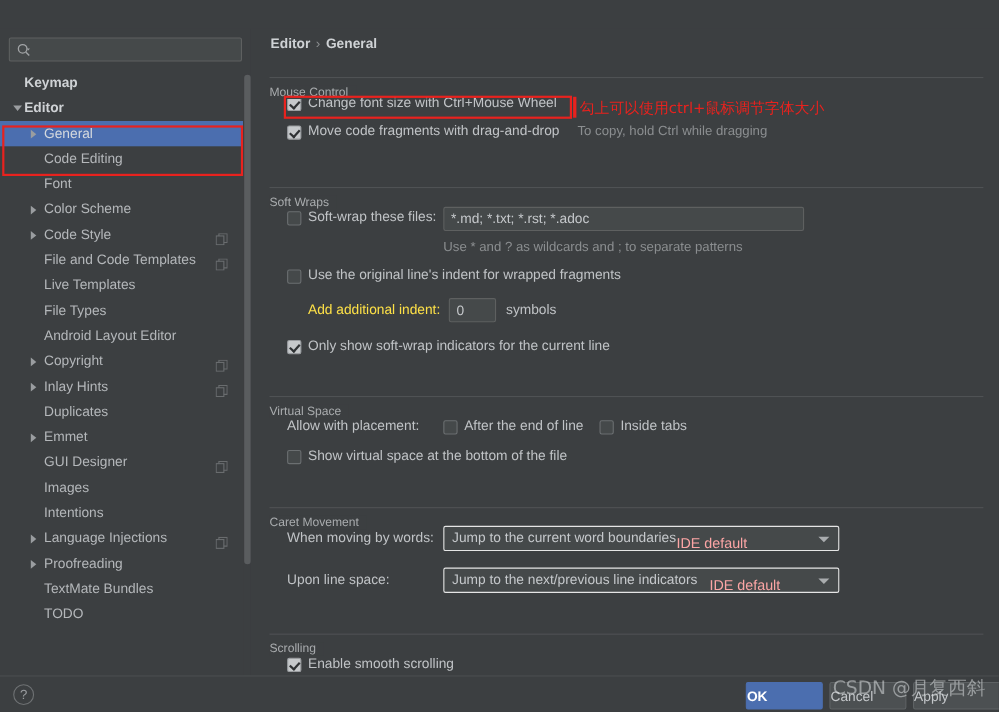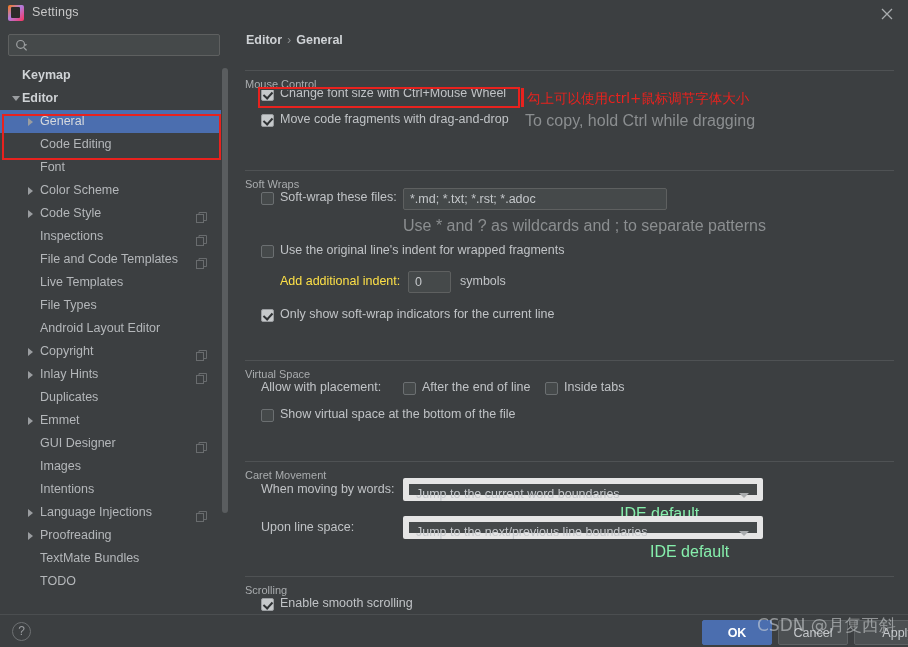--- a/index.html
+++ b/index.html
@@ -133,41 +133,41 @@
     border-width: 0 2px 2px 0; transform: rotate(42deg);
   }
   .ck-label {
     position: absolute; left: 19px; top: 0; font-size: 12.5px; color: #c0c3c6;
     white-space: nowrap;
   }
   .plain-label {
     position: absolute; font-size: 12.5px; color: #c0c3c6; white-space: nowrap;
   }
   .hint {
-    position: absolute; font-size: 16px; color: #8b8e90; white-space: nowrap;
+    position: absolute; font-size: 12px; color: #8b8e90; white-space: nowrap;
   }
 
   .textfield {
     position: absolute; background: #45494a; border: 1px solid #5e6060;
     border-radius: 2px; height: 22px; line-height: 20px;
     color: #c5c8cb; font-size: 12.5px; padding-left: 6px;
     font-family: "Liberation Sans", sans-serif; outline: none;
     white-space: nowrap; overflow: hidden;
   }
 
   .combo {
-    position: absolute; background: #45494a; border: 6px solid #e5e5e5;
+    position: absolute; background: #45494a; border: 1px solid #e5e5e5;
     border-radius: 2px; height: 23px;
   }
   .combo .ctext {
     position: absolute; left: 7px; top: 3px; font-size: 12.5px; color: #c5c8cb;
     white-space: nowrap;
   }
   .combo .cdefault {
-    position: absolute; top: 21px; font-size: 16px; color: #86efac; white-space: nowrap;
+    position: absolute; top: 7px; font-size: 13px; color: #fca5a5; white-space: nowrap;
   }
   .combo .carrow {
     position: absolute; right: 8px; top: 9px; width: 0; height: 0;
     border-left: 5px solid transparent; border-right: 5px solid transparent;
     border-top: 5px solid #a9acae;
   }
 
   
   .red-box-ck {
     position: absolute; left: 258px; top: 87px; width: 262px; height: 21px;
@@ -188,51 +188,40 @@
     position: absolute; left: 0; top: 614px; width: 908px; height: 33px;
     background: #3c3f41; border-top: 1px solid #4b4e50;
   }
   .help-btn {
     position: absolute; left: 12px; top: 7px; width: 19px; height: 19px;
     border-radius: 50%; border: 1px solid #6e7173; color: #9a9da0;
     font-size: 12px; text-align: center; line-height: 17px;
   }
   .btn {
     position: absolute; top: 5px; height: 25px; line-height: 25px;
-    text-align: center; font-size: 12.5px; border-radius: 2px;
-    border: 1px solid #5e6264; background: #4c5052; color: #c4c7ca; margin-left: 24px;
+    font-size: 12.5px; border-radius: 2px;
+    border: 1px solid #5e6264; background: #4c5052; color: #c4c7ca;
   }
   .btn.primary { background: #4b6eaf; border-color: #4b6eaf; color: #ffffff; font-weight: bold; }
   #btn-ok { left: 678px; width: 70px; }
   #btn-cancel { left: 754px; width: 70px; }
   #btn-apply { left: 830px; width: 88px; }
 
   .watermark {
     position: absolute; left: 757px; top: 614px; font-size: 17px;
     color: rgba(215,218,221,.55);
     font-family: "DejaVu Sans", "Liberation Sans", sans-serif;
     white-space: nowrap; z-index: 30; pointer-events: none;
   }
 </style>
 </head>
 <body>
 
 <div id="app">
 
-  <div class="titlebar">
-    <div class="title-icon">
-      <span class="ij">IJ</span>
-    </div>
-    <div class="title-text">Settings</div>
-    <div class="close-btn">
-      <svg width="12" height="12" viewBox="0 0 12 12">
-        <path d="M1 1 L11 11 M11 1 L1 11" stroke="#a9acae" stroke-width="1.3" fill="none"></path>
-      </svg>
-    </div>
-  </div>
 
   <div class="sidebar">
 
     <div class="search-wrap">
       <span class="search-icon">
         <svg width="14" height="14" viewBox="0 0 14 14">
           <circle cx="5.6" cy="5.4" r="3.9" stroke="#a0a3a5" stroke-width="1.2" fill="none"></circle>
           <path d="M8.6 8.4 L11.6 11.4" stroke="#a0a3a5" stroke-width="1.3"></path>
           <path d="M9.2 5.2 L12.2 5.2 L10.7 7.0 Z" fill="#a0a3a5"></path>
         </svg>
@@ -264,27 +253,20 @@
         </div>
         <div class="tree-row lvl1">
           <span class="arrow"></span>
           <span class="label">Code Style</span>
           <span class="copy-icon"><svg width="11" height="11" viewBox="0 0 11 11">
               <rect x="0.5" y="2.5" width="7" height="8" stroke="#8e9194" fill="none" stroke-width="1"></rect>
               <path d="M3 2.5 V0.5 H10.5 V8.5 H7.5" stroke="#8e9194" fill="none" stroke-width="1"></path>
             </svg></span>
         </div>
         <div class="tree-row lvl1">
-          <span class="label">Inspections</span>
-          <span class="copy-icon"><svg width="11" height="11" viewBox="0 0 11 11">
-              <rect x="0.5" y="2.5" width="7" height="8" stroke="#8e9194" fill="none" stroke-width="1"></rect>
-              <path d="M3 2.5 V0.5 H10.5 V8.5 H7.5" stroke="#8e9194" fill="none" stroke-width="1"></path>
-            </svg></span>
-        </div>
-        <div class="tree-row lvl1">
           <span class="label">File and Code Templates</span>
           <span class="copy-icon"><svg width="11" height="11" viewBox="0 0 11 11">
               <rect x="0.5" y="2.5" width="7" height="8" stroke="#8e9194" fill="none" stroke-width="1"></rect>
               <path d="M3 2.5 V0.5 H10.5 V8.5 H7.5" stroke="#8e9194" fill="none" stroke-width="1"></path>
             </svg></span>
         </div>
         <div class="tree-row lvl1">
           <span class="label">Live Templates</span>
         </div>
         <div class="tree-row lvl1">
@@ -380,21 +362,21 @@
 
     <div class="group" style="top:136px;">
       <div class="group-line"></div>
       <div class="group-title">Soft Wraps</div>
     </div>
 
     <div class="ck-row" style="left:33px; top:164px;">
       <div class="ck"></div>
       <div class="ck-label">Soft-wrap these files:</div>
     </div>
-    <input class="textfield" style="left: 175px; top: 162px; width: 264px;" value="*.md; *.txt; *.rst; *.adoc">
+    <input class="textfield" style="left: 175px; top: 162px; width: 328px;" value="*.md; *.txt; *.rst; *.adoc">
 
     <div class="hint" style="left:175px; top:191px;">Use * and ? as wildcards and ; to separate patterns</div>
 
     <div class="ck-row" style="left:33px; top:217px;">
       <div class="ck"></div>
       <div class="ck-label">Use the original line's indent for wrapped fragments</div>
     </div>
 
     <div class="plain-label" style="left:52px; top:248px; color:#fde047;">Add additional indent:</div>
     <input class="textfield" style="left: 180px; top: 245px; width: 43px;" value="0">
@@ -432,21 +414,21 @@
 
     <div class="plain-label" style="left:33px; top:456px;">When moving by words:</div>
     <div class="combo" style="left:175px; top:452px; width:360px;">
       <div class="ctext">Jump to the current word boundaries</div>
       <div class="cdefault" style="left:211px;">IDE default</div>
       <div class="carrow"></div>
     </div>
 
     <div class="plain-label" style="left:33px; top:494px;">Upon line space:</div>
     <div class="combo" style="left:175px; top:490px; width:360px;">
-      <div class="ctext">Jump to the next/previous line boundaries</div>
+      <div class="ctext">Jump to the next/previous line indicators</div>
       <div class="cdefault" style="left:241px;">IDE default</div>
       <div class="carrow"></div>
     </div>
 
     <div class="group" style="top:542px;">
       <div class="group-line"></div>
       <div class="group-title">Scrolling</div>
     </div>
 
     <div class="ck-row" style="left:33px; top:570px;">

